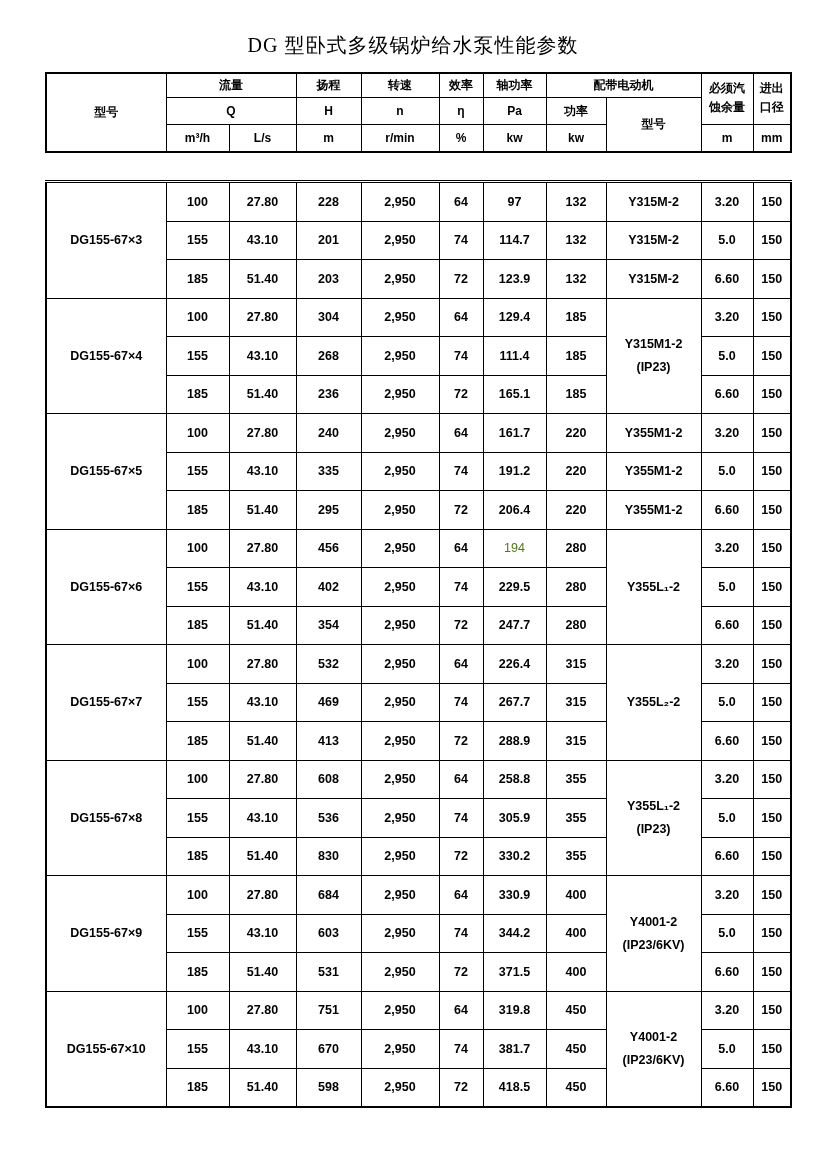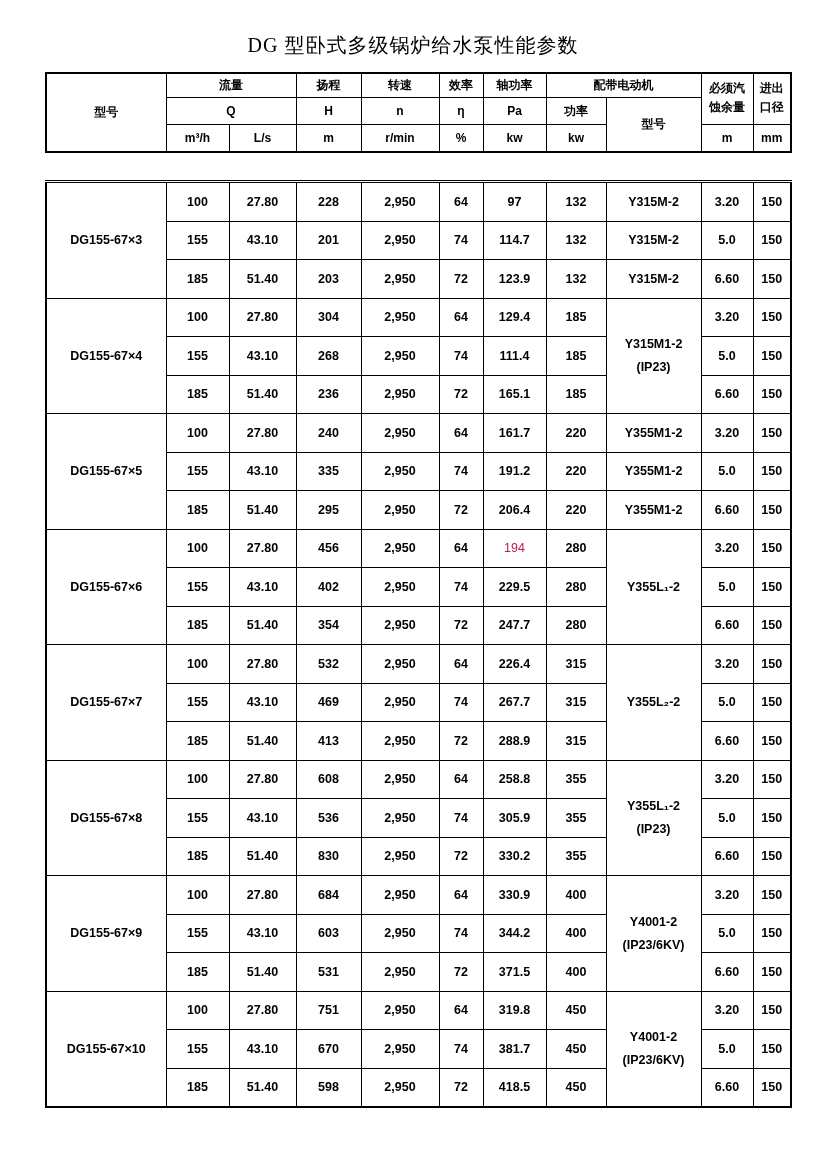--- a/index.html
+++ b/index.html
@@ -51,21 +51,21 @@
   .hdr-row-1 th { height: 23px; }
   .hdr-row-2 th { height: 26px; }
   .hdr-row-3 th { height: 26px; }
   .two-line { white-space: normal; line-height: 1.55; font-family: Liberation Mono, monospace; }
   .body-tbl {
     border: 2px solid #000;
     border-top: 3px double #000;
     margin-top: 27px;
   }
   .body-tbl td { height: 37.5px; }
-  .body-tbl td.light { font-weight: normal; color: #be185d; }
+  .body-tbl td.light { font-weight: normal; color: #4d7c0f; }
   .motor-cell div { margin: 9px 0; }
 </style>
 </head>
 <body>
 
 <div class="page-title">DG 型卧式多级锅炉给水泵性能参数</div>
 
 <div class="tbl-wrap">
 
   <table class="hdr-tbl">

